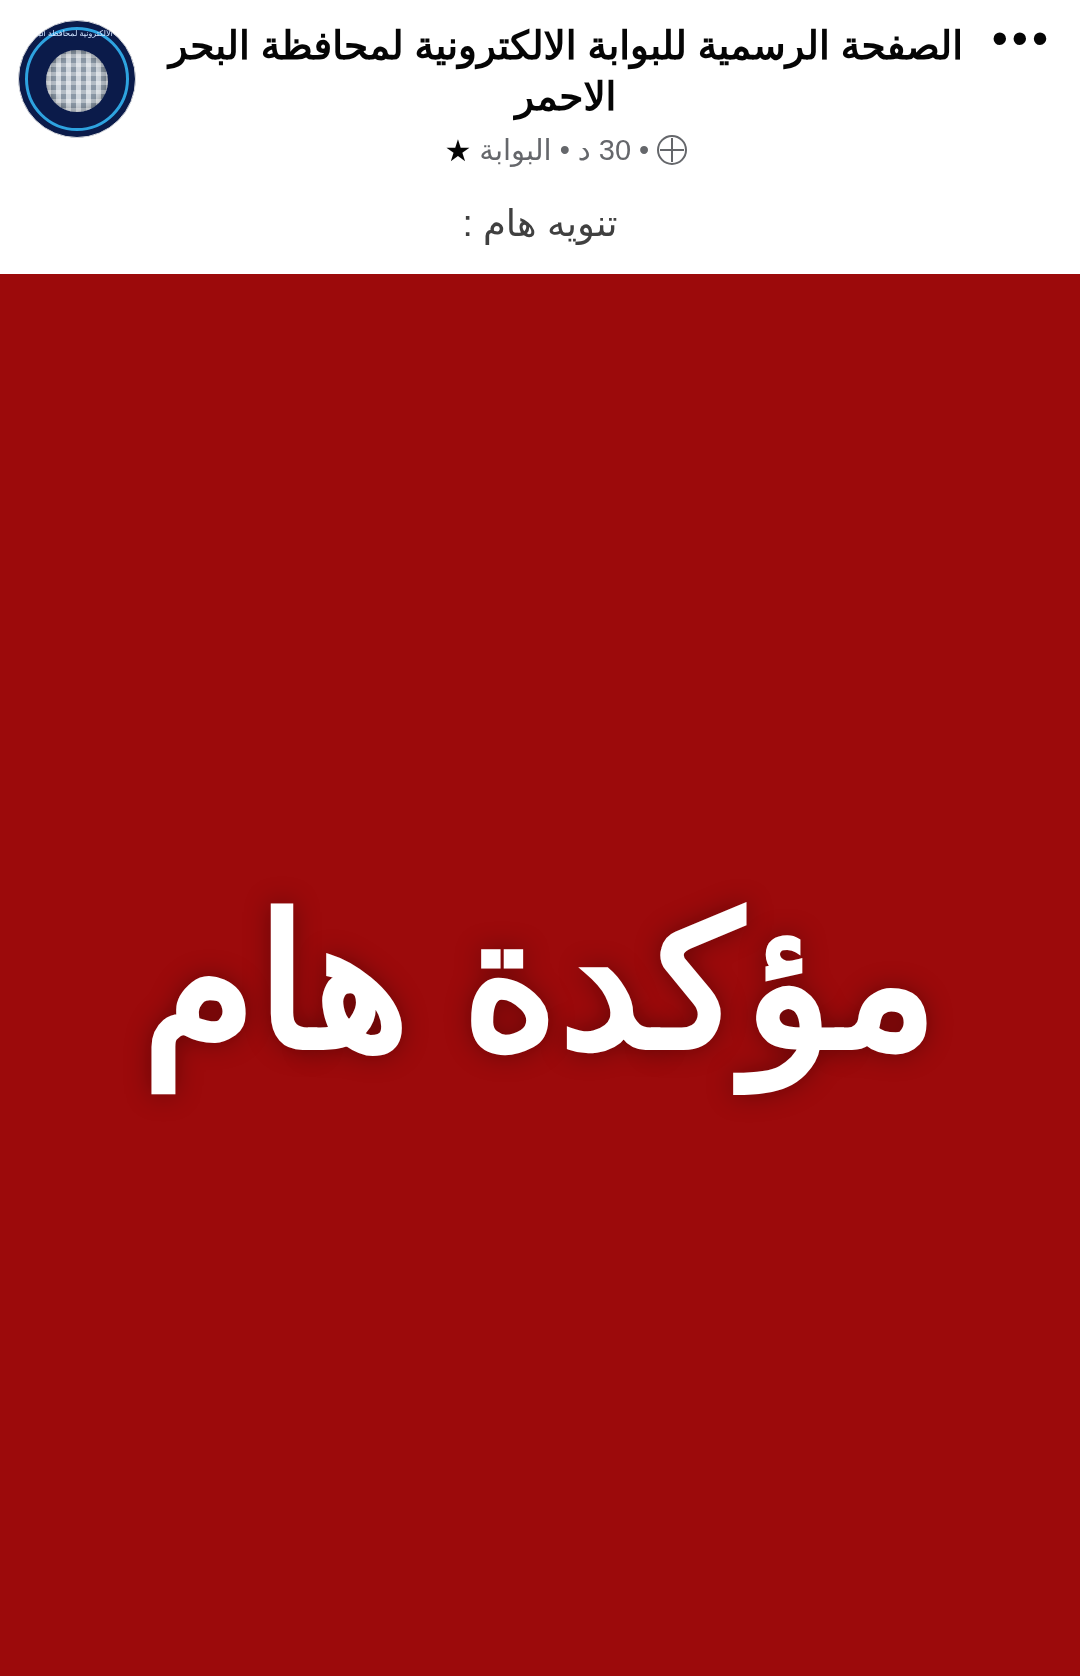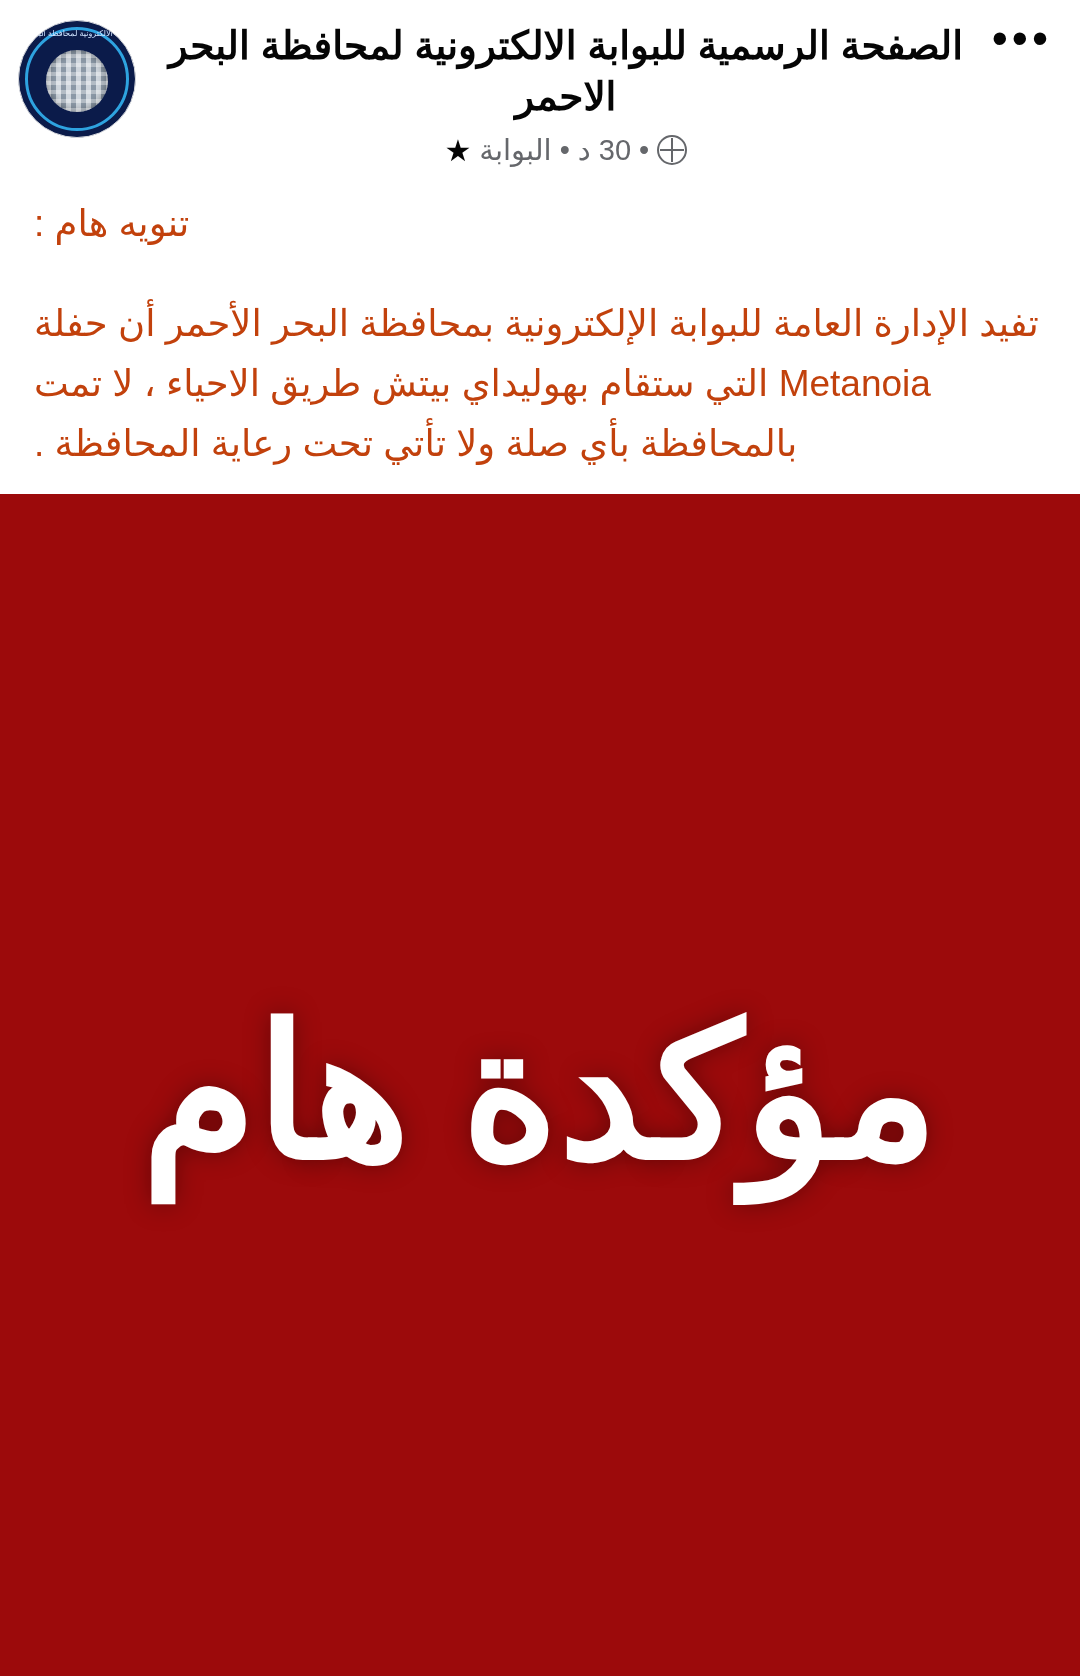--- a/index.html
+++ b/index.html
@@ -139,22 +139,22 @@
     line-height: 20px;
     letter-spacing: 4px;
     cursor: pointer;
     user-select: none;
   }
 
   
   .post-body {
     padding: 26px 34px 20px 34px;
     direction: rtl;
-    text-align: left;
-    color: #c2410c;
+    text-align: center;
+    color: #404040;
     font-size: 37px;
     line-height: 1.62;
     flex: 0 0 auto;
   }
   .post-body p { margin: 0; }
   .post-body p + p { margin-top: 40px; }
 
   
   .post-image {
     flex: 1 1 auto;
@@ -200,20 +200,19 @@
     <div class="avatar">
       <div class="ring"></div>
       <div class="cap">البوابة الالكترونية لمحافظة البحر الاحمر</div>
       <div class="globe"></div>
     </div>
 
   </div>
 
   <div class="post-body">
     <p>تنويه هام :</p>
-    <p>تفيد الإدارة العامة للبوابة الإلكترونية بمحافظة البحر الأحمر أن حفلة Metanoia التي ستقام بهوليداي بيتش طريق الاحياء ، لا تمت بالمحافظة بأي صلة ولا تأتي تحت رعاية المحافظة .</p>
   </div>
 
   <div class="post-image">
     <div class="banner-text">مؤكدة هام</div>
   </div>
 
 </div>
 
 </body></html>

